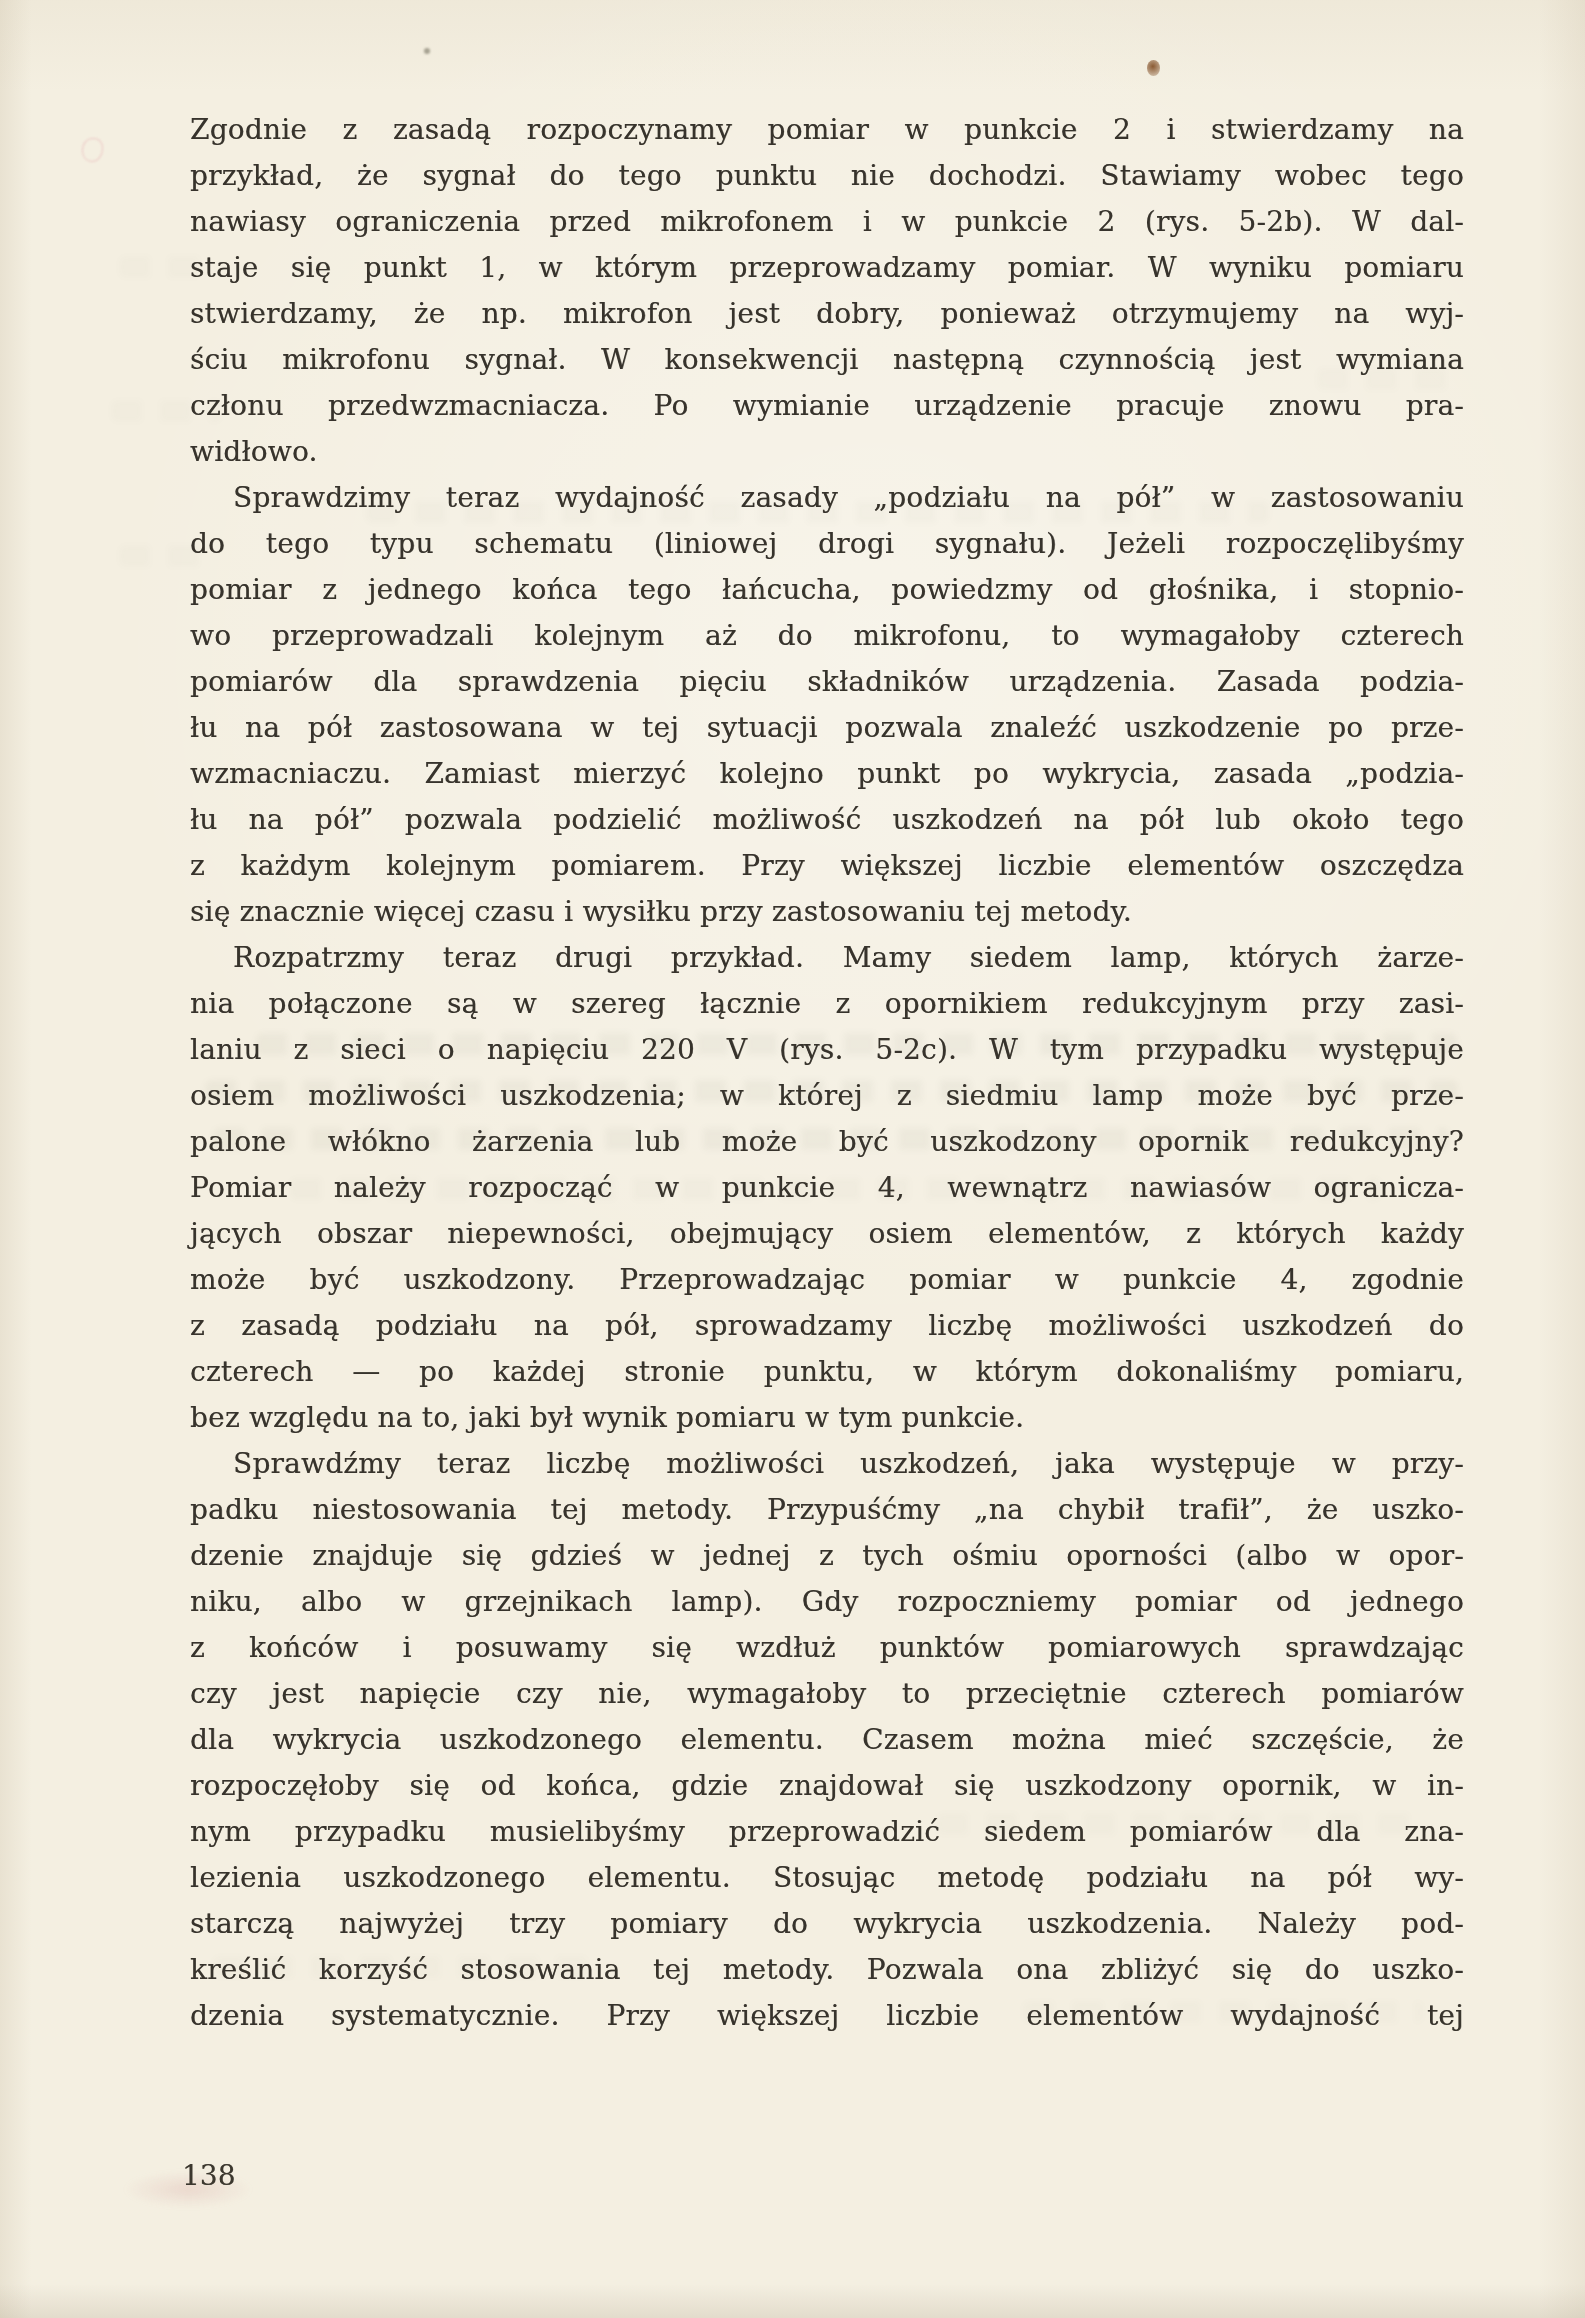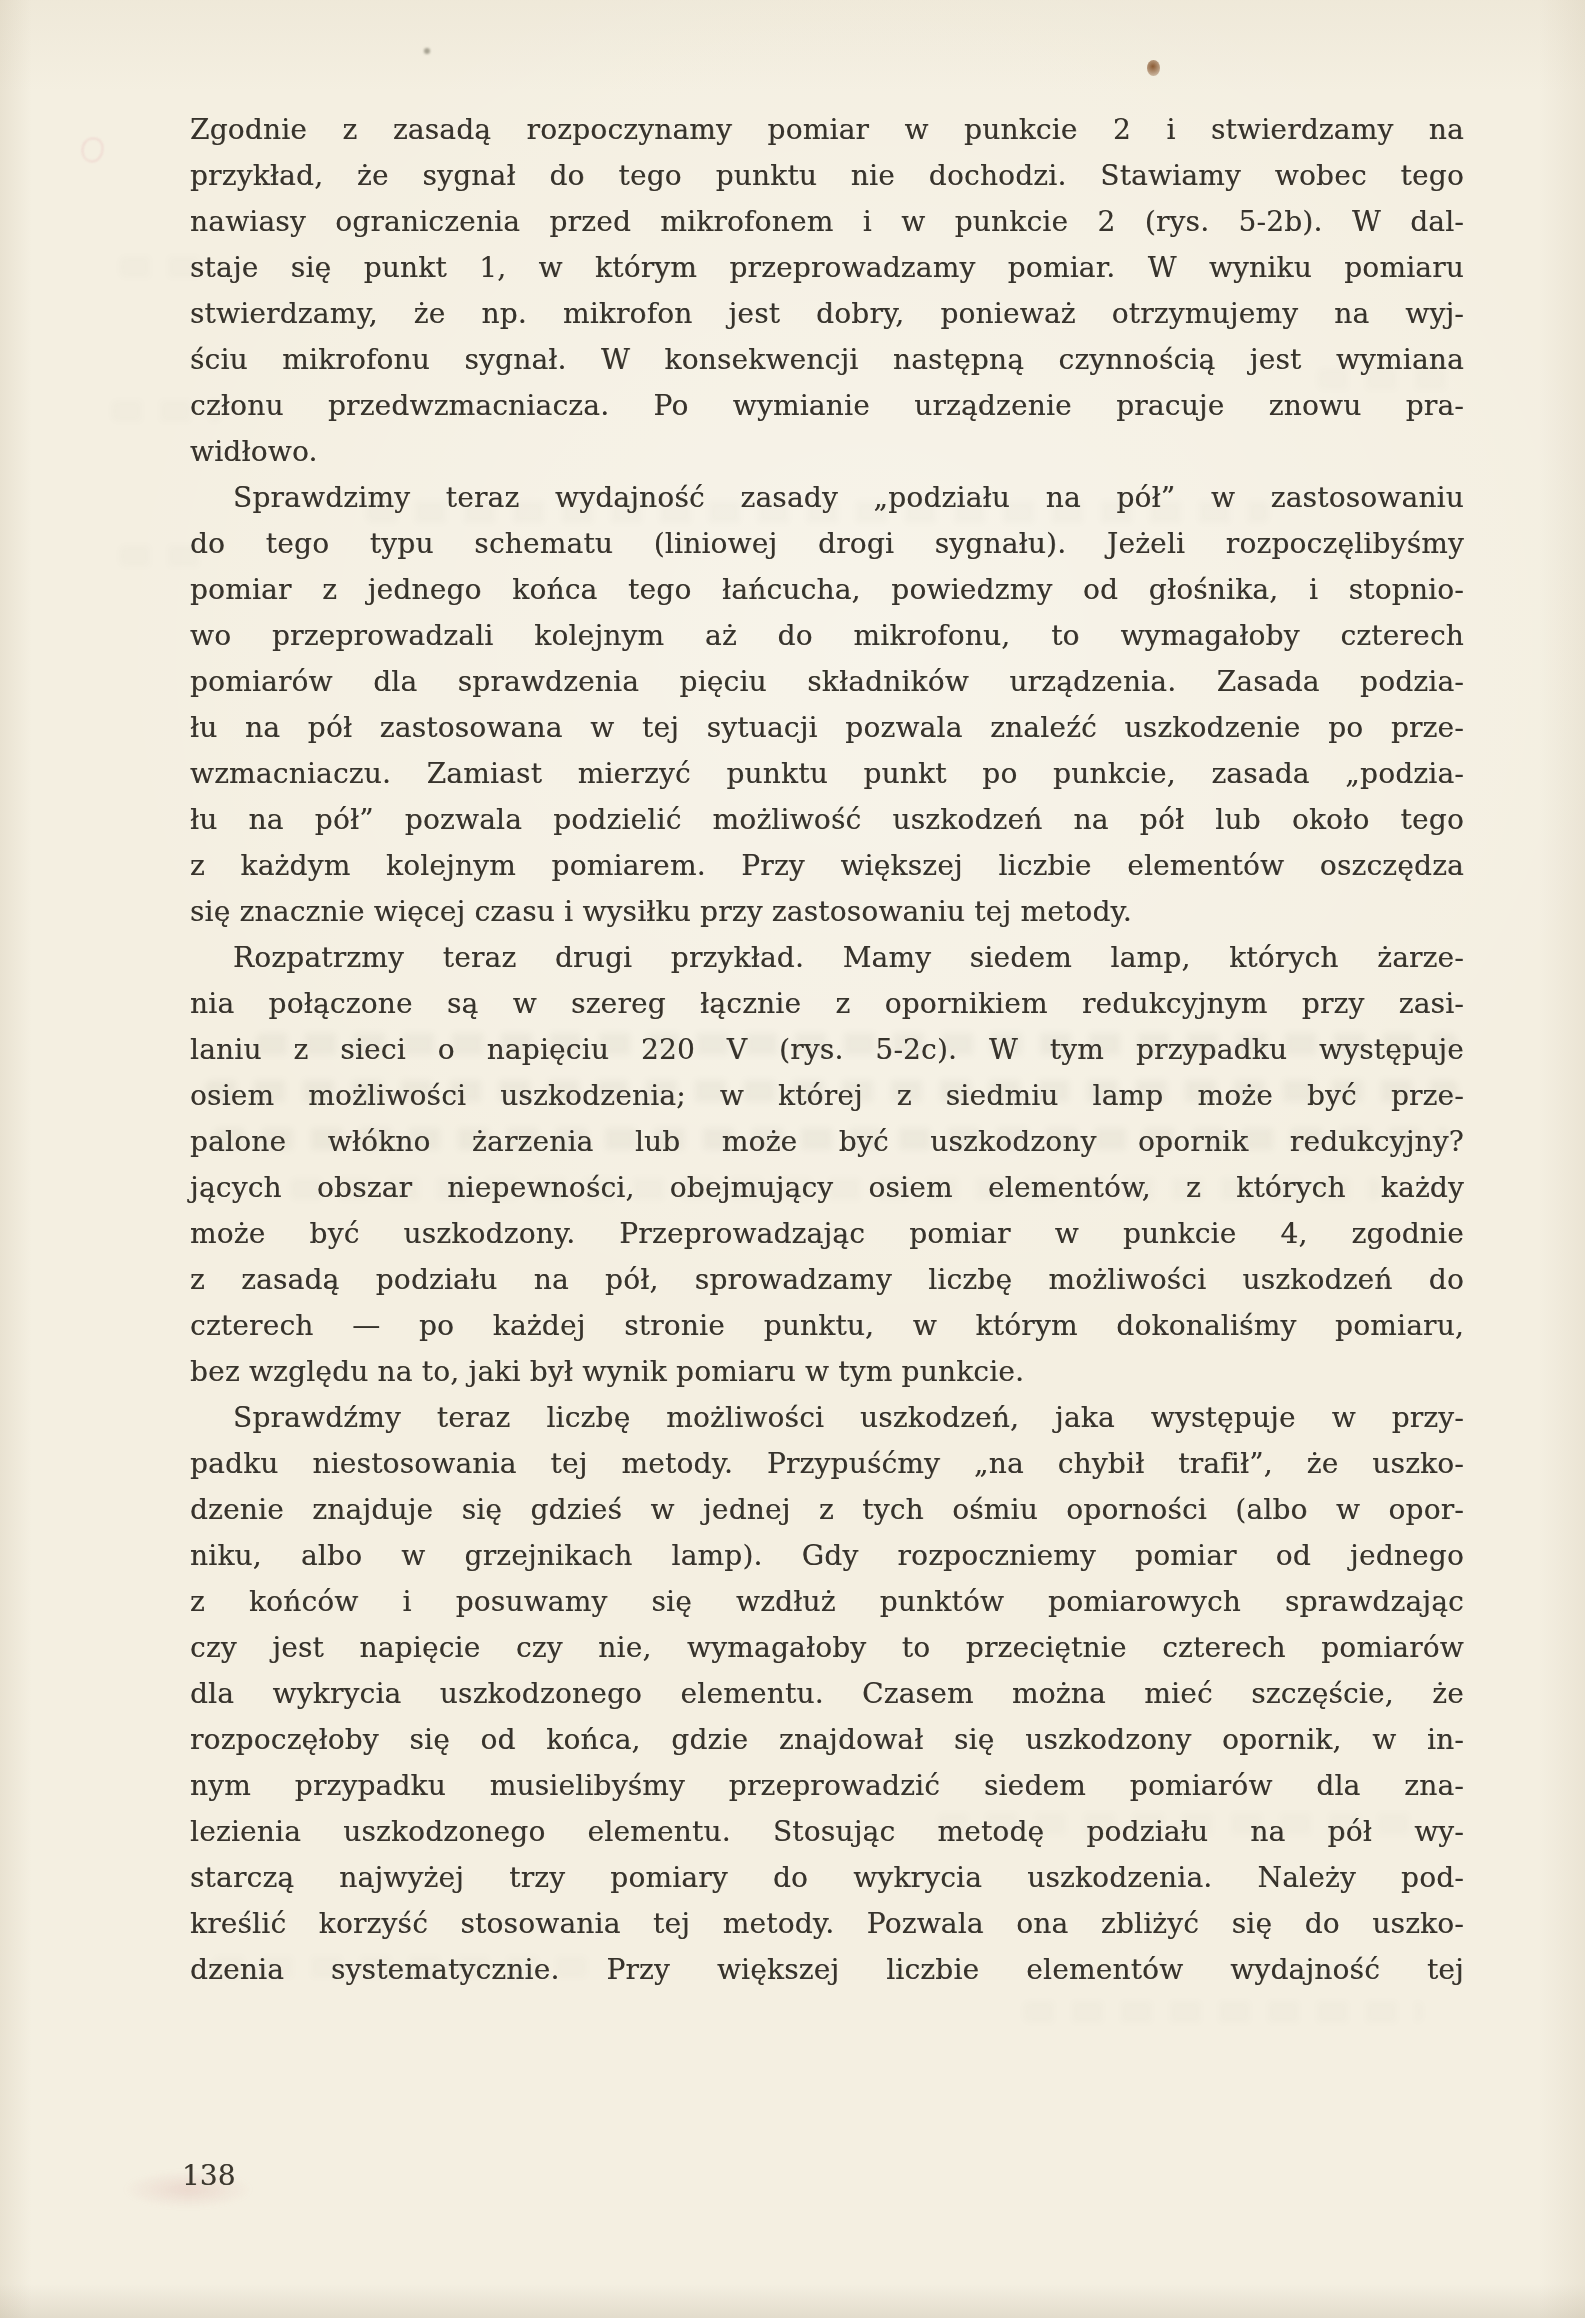--- a/index.html
+++ b/index.html
@@ -105,29 +105,30 @@
       <div class="line just">stwierdzamy, że np. mikrofon jest dobry, ponieważ otrzymujemy na wyj-</div>
       <div class="line just">ściu mikrofonu sygnał. W konsekwencji następną czynnością jest wymiana</div>
       <div class="line just">członu przedwzmacniacza. Po wymianie urządzenie pracuje znowu pra-</div>
       <div class="line">widłowo.</div>
       <div class="line indent just">Sprawdzimy teraz wydajność zasady „podziału na pół” w zastosowaniu</div>
       <div class="line just">do tego typu schematu (liniowej drogi sygnału). Jeżeli rozpoczęlibyśmy</div>
       <div class="line just">pomiar z jednego końca tego łańcucha, powiedzmy od głośnika, i stopnio-</div>
       <div class="line just">wo przeprowadzali kolejnym aż do mikrofonu, to wymagałoby czterech</div>
       <div class="line just">pomiarów dla sprawdzenia pięciu składników urządzenia. Zasada podzia-</div>
       <div class="line just">łu na pół zastosowana w tej sytuacji pozwala znaleźć uszkodzenie po prze-</div>
-      <div class="line just">wzmacniaczu. Zamiast mierzyć punktu punkt po punkcie, zasada „podzia-</div>
+      <div class="line just">wzmacniaczu. Zamiast mierzyć kolejno punkt po wykrycia, zasada „podzia-</div>
       <div class="line just">łu na pół” pozwala podzielić możliwość uszkodzeń na pół lub około tego</div>
       <div class="line just">z każdym kolejnym pomiarem. Przy większej liczbie elementów oszczędza</div>
       <div class="line">się znacznie więcej czasu i wysiłku przy zastosowaniu tej metody.</div>
       <div class="line indent just">Rozpatrzmy teraz drugi przykład. Mamy siedem lamp, których żarze-</div>
       <div class="line just">nia połączone są w szereg łącznie z opornikiem redukcyjnym przy zasi-</div>
       <div class="line just">laniu z sieci o napięciu 220 V (rys. 5-2c). W tym przypadku występuje</div>
       <div class="line just">osiem możliwości uszkodzenia; w której z siedmiu lamp może być prze-</div>
       <div class="line just">palone włókno żarzenia lub może być uszkodzony opornik redukcyjny?</div>
+      <div class="line just">Pomiar należy rozpocząć w punkcie 4, wewnątrz nawiasów ogranicza-</div>
       <div class="line just">jących obszar niepewności, obejmujący osiem elementów, z których każdy</div>
       <div class="line just">może być uszkodzony. Przeprowadzając pomiar w punkcie 4, zgodnie</div>
       <div class="line just">z zasadą podziału na pół, sprowadzamy liczbę możliwości uszkodzeń do</div>
       <div class="line just">czterech — po każdej stronie punktu, w którym dokonaliśmy pomiaru,</div>
       <div class="line">bez względu na to, jaki był wynik pomiaru w tym punkcie.</div>
       <div class="line indent just">Sprawdźmy teraz liczbę możliwości uszkodzeń, jaka występuje w przy-</div>
       <div class="line just">padku niestosowania tej metody. Przypuśćmy „na chybił trafił”, że uszko-</div>
       <div class="line just">dzenie znajduje się gdzieś w jednej z tych ośmiu oporności (albo w opor-</div>
       <div class="line just">niku, albo w grzejnikach lamp). Gdy rozpoczniemy pomiar od jednego</div>
       <div class="line just">z końców i posuwamy się wzdłuż punktów pomiarowych sprawdzając</div>

